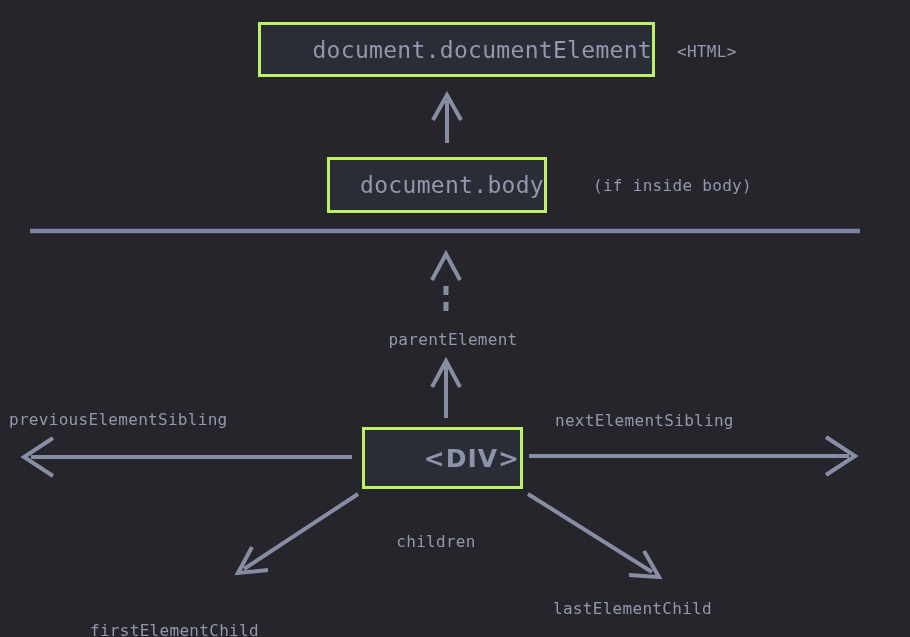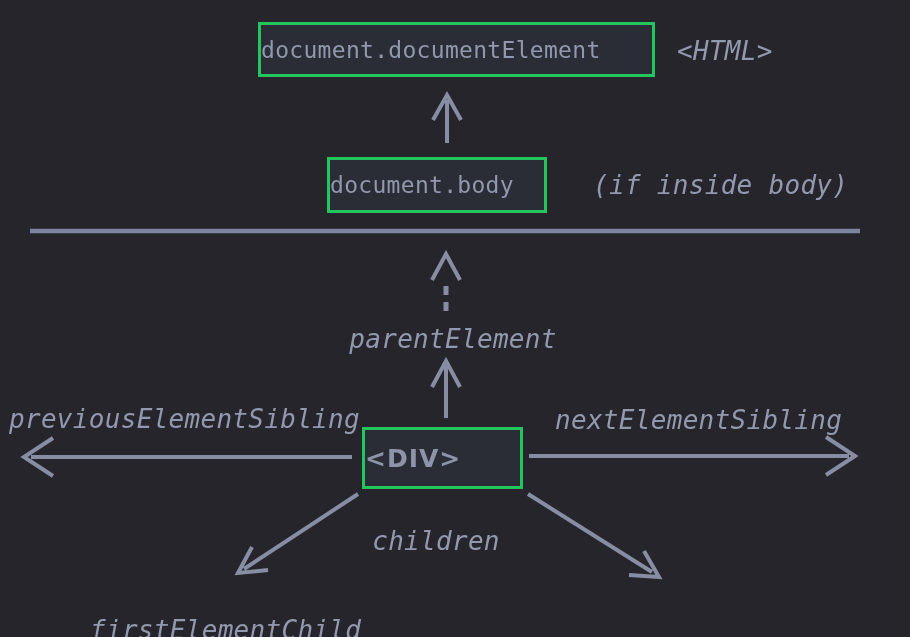--- a/index.html
+++ b/index.html
@@ -31,43 +31,42 @@
     stroke-width: 4.5;
   }
   .arrows-layer .dash-shaft {
     stroke-width: 5;
     stroke-dasharray: 9 7;
   }
   .node-box {
     position: absolute;
     box-sizing: border-box;
     background: #2a2d36;
-    border: 3px solid #22c55e;
+    border: 3px solid #bef264;
     display: flex;
     align-items: center;
-    justify-content: flex-start;
+    justify-content: flex-end;
     font-size: 23px;
     letter-spacing: 0.3px;
     z-index: 1;
   }
   .node-box.div-node {
     font-family: "DejaVu Sans", sans-serif;
     font-weight: bold;
     font-size: 25px;
     letter-spacing: 1px;
     color: #8d93a8;
   }
   .diagram-label {
     position: absolute;
-    font-size: 26px;
+    font-size: 16px;
     letter-spacing: 0.3px;
     white-space: pre;
     transform: translateY(-50%);
     z-index: 1;
-    font-style: italic;
   }
   .diagram-label.centered {
     transform: translate(-50%, -50%);
   }
 </style>
 </head>
 <body>
 
 <div class="stage">
 
@@ -104,14 +103,15 @@
   <div class="diagram-label" style="left:555px; top:420px;">nextElementSibling</div>
 
   <div class="node-box div-node" style="left:362px; top:427px; width:161px; height:62px;">
     <span>&lt;DIV&gt;</span>
   </div>
 
   <div class="diagram-label centered" style="left:436px; top:541px;text-align:center;">children</div>
 
   <div class="diagram-label" style="left:90px; top:608px;margin-top:22px;">firstElementChild</div>
 
+  <div class="diagram-label" style="left:553px; top:608px;">lastElementChild</div>
 
 </div>
 
 </body></html>

